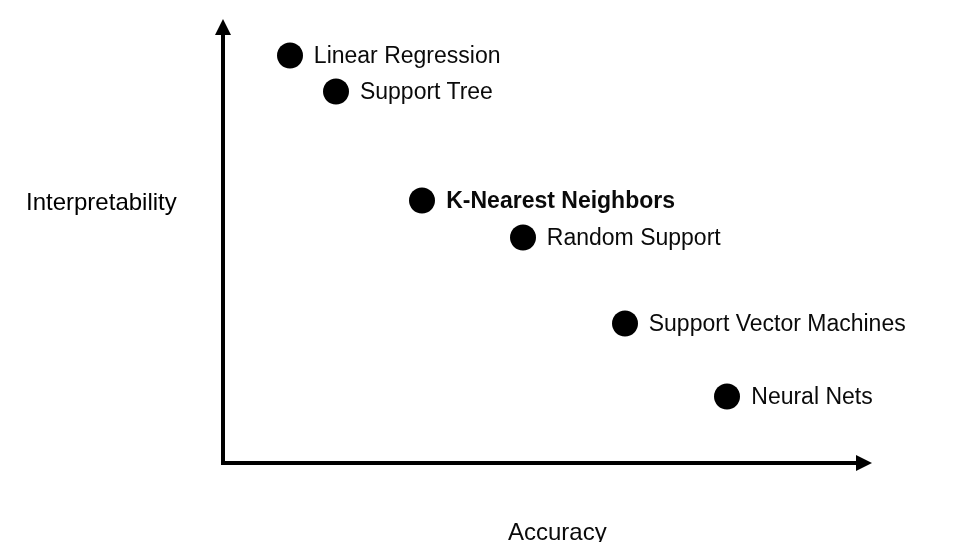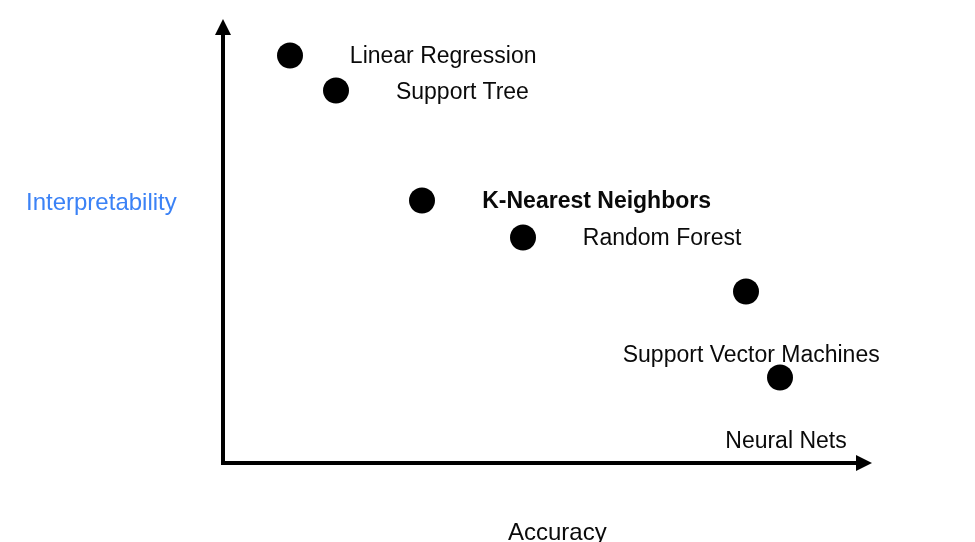--- a/index.html
+++ b/index.html
@@ -51,40 +51,39 @@
     border-top: 8px solid transparent;
     border-bottom: 8px solid transparent;
     border-left: 16px solid #000000;
   }
   
   .y-label {
     position: absolute;
     left: 26px;
     top: 188px;
     font-size: 24px;
-    color: #3b82f6;
+    color: #000000;
     white-space: nowrap;
   }
   .x-label {
     position: absolute;
     left: 508px;
     top: 503px;
     font-size: 24px;
     color: #0a0a0a;
     white-space: nowrap;
     margin-top: 15px;
   }
   
   .point {
     position: absolute;
     transform: translateY(-50%);
     display: flex;
-    align-items: center;
+    align-items: flex-end;
     white-space: nowrap;
-    gap: 36px;
   }
   .dot {
     width: 26px;
     height: 26px;
     border-radius: 50%;
     flex: 0 0 auto;
   }
   .plabel {
     margin-left: 11px;
     font-size: 23px;
@@ -111,24 +110,24 @@
       <div class="point" style="left: 322.926px; top: 90.796px;">
         <span class="dot" style="background: rgb(0, 0, 0); width: 26px; height: 26px;"></span>
         <span class="plabel">Support Tree</span>
       </div>
       <div class="point" style="left: 409.243px; top: 200.164px; font-weight: bold;">
         <span class="dot" style="background: rgb(0, 0, 0); width: 26px; height: 26px;"></span>
         <span class="plabel">K-Nearest Neighbors</span>
       </div>
       <div class="point" style="left: 509.838px; top: 237.208px;">
         <span class="dot" style="background: rgb(0, 0, 0); width: 26px; height: 26px;"></span>
-        <span class="plabel">Random Forest</span>
+        <span class="plabel">Random Support</span>
       </div>
-      <div class="point" style="left: 611.731px; top: 323.203px; flex-direction: column;">
+      <div class="point" style="left: 611.731px; top: 323.203px;">
         <span class="dot" style="background: rgb(0, 0, 0); width: 26px; height: 26px;"></span>
         <span class="plabel">Support Vector Machines</span>
       </div>
-      <div class="point" style="left: 714.273px; top: 409px; flex-direction: column;">
+      <div class="point" style="left: 714.273px; top: 396px;">
         <span class="dot" style="background: rgb(0, 0, 0); width: 26px; height: 26px;"></span>
         <span class="plabel">Neural Nets</span>
       </div>
     </div>
 </div>
 
 </body></html>

